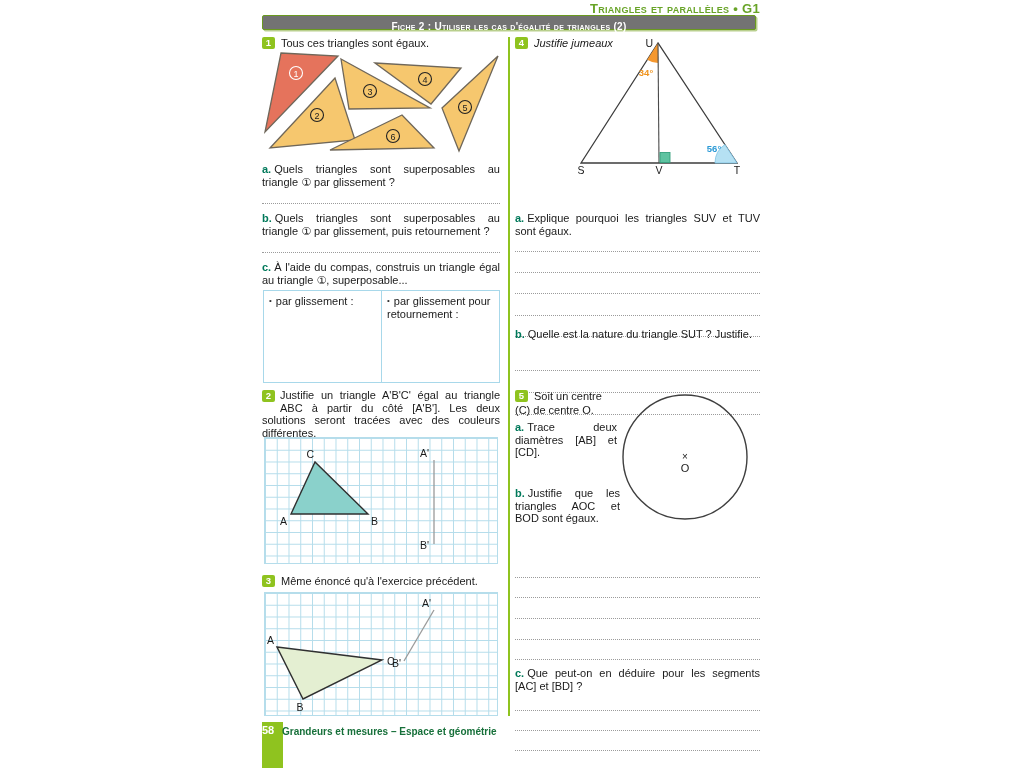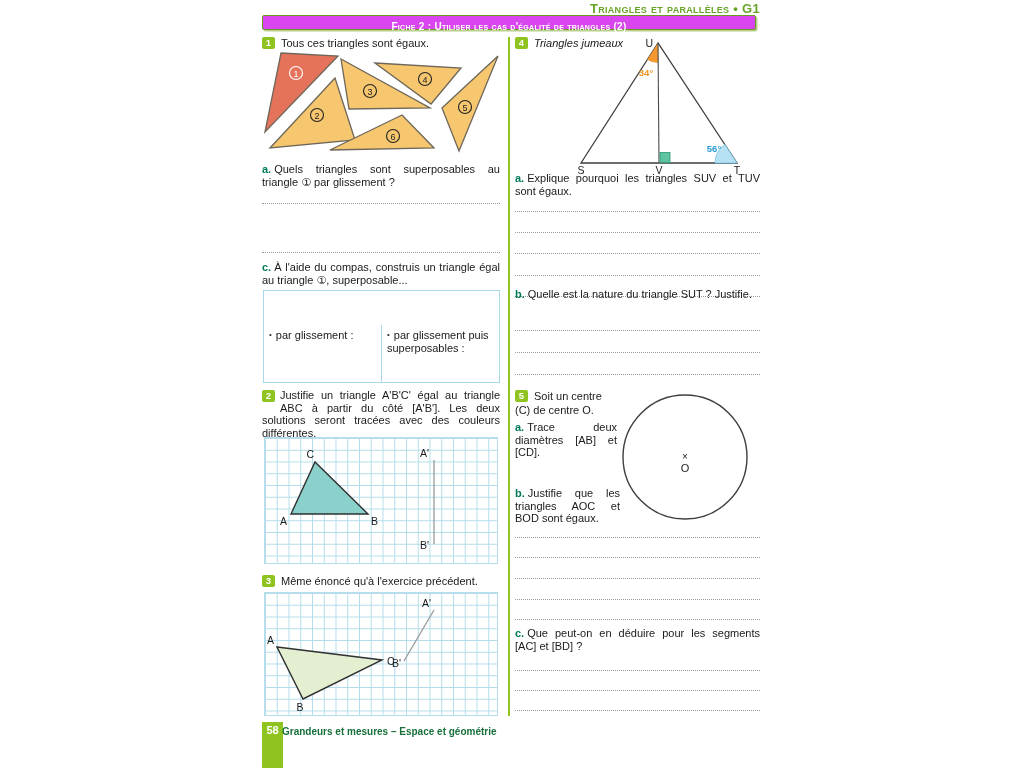--- a/index.html
+++ b/index.html
@@ -4,64 +4,64 @@
 <style>
   * { margin:0; padding:0; box-sizing:border-box; }
   html,body { width:1024px; height:768px; background:#ffffff; overflow:hidden;
               font-family:"Liberation Sans","DejaVu Sans",sans-serif; color:#1a1a1a; }
   .sheet { position:absolute; left:262px; top:0; width:500px; height:768px; }
 
   
   .course-title { position:absolute; top:1px; right:2px; font-size:13px; font-weight:bold;
                   font-variant:small-caps; letter-spacing:.3px; color:#68a427;margin-left:44px; }
   .header-bar { position:absolute; top:15px; left:0; width:494px; height:15px;
-                background:#d946ef; border:1px solid #6a9a1f; border-radius:2px;
+                background:#737373; border:1px solid #6a9a1f; border-radius:2px;
                 box-shadow:1.5px 1.5px 0 #b9cf8e; text-align:center; }
   .header-bar span { font-size:10px; line-height:13px; font-weight:bold; color:#ffffff;
                      font-variant:small-caps; letter-spacing:.3px; }
 
   .divider { position:absolute; left:246px; top:37px; width:2px; height:679px; background:#8fc31f; }
 
   
   .q { position:absolute; font-size:11px; line-height:12.5px; text-align:justify; }
   .qletter { color:#00795a; font-weight:bold; padding-right:3px; }
   .stmt { position:absolute; font-size:11px; line-height:12.5px; text-align:justify; }
   .exhead { position:absolute; font-size:11px; line-height:13px; display:flex; gap:6px; align-items:flex-start; }
   .badge { display:inline-block; width:13px; height:12px; background:#8fc31f; border-radius:2px;
            color:#fff; font-size:9.5px; font-weight:bold; text-align:center; line-height:12px;
            flex:0 0 13px; }
   .badge.inline { float:left; margin-right:5px; margin-top:1px; }
   .italic { font-style:italic; }
 
   .dotline { position:absolute; height:0; border-top:1.5px dotted #9b9b9b; }
   .w-left { width:238px; left:0; }
-  .w-right { width:245px; left:253px; }
+  .w-right { width:245px; left:253px;margin-top:40px; }
 
   
   .tbl { position:absolute; left:1px; top:290px; width:237px; height:93px; display:flex;
          border:1.5px solid #a8d8ea; }
-  .tbl .cell { font-size:11px; line-height:12.5px; padding:4px 5px;margin-top:34px; }
+  .tbl .cell { font-size:11px; line-height:12.5px; padding:4px 5px; }
   .tbl .cell:first-child { width:118px; border-right:1.5px solid #a8d8ea; }
   .tbl .cell:last-child { flex:1; }
   .bullet { font-size:8px; vertical-align:2px; padding-right:4px; color:#333; }
 
   
   .grid { position:absolute; left:2px; border:1px solid #b5ddeb;
           background-image:
             linear-gradient(to right, #b5ddeb 1px, transparent 1px),
             linear-gradient(to bottom, #b5ddeb 1px, transparent 1px);
           background-size:11.75px 11.75px; }
   .grid svg { position:absolute; left:0; top:0; }
 
   svg text { font-family:"Liberation Sans","DejaVu Sans",sans-serif; }
   .vlabel { font-size:10.5px; fill:#1a1a1a; }
 
   
   .footer-box { position:absolute; left:0; top:722px; width:21px; height:46px; background:#8fc31f;
-                color:#fff; font-size:11px; font-weight:bold; text-align:center; padding-top:2px; }
+                color:#fff; font-size:11px; font-weight:bold; text-align:left; padding-top:2px; }
   .footer-text { position:absolute; left:20px; top:726px; font-size:10px; font-weight:bold; color:#17703a; }
 </style>
 </head>
 <body>
 
 <div class="sheet">
 
   <div class="course-title">Triangles et parallèles • G1</div>
   <div class="header-bar">
     <span>Fiche 2 : Utiliser les cas d'égalité de triangles (2)</span>
@@ -105,32 +105,35 @@
       <circle cx="131" cy="88" r="6.5" fill="none" stroke="#222" stroke-width="1.1"></circle>
       <text x="131" y="91.5" text-anchor="middle" font-size="9" fill="#222">6</text>
     </g>
   </svg>
 
   <p class="q w-left" style="top:163px;">
     <span class="qletter">a.</span><span>Quels triangles sont superposables au triangle ① par glissement ?</span>
   </p>
   <div class="dotline w-left" style="top:203px;"></div>
 
+  <p class="q w-left" style="top:212px;">
+    <span class="qletter">b.</span><span>Quels triangles sont superposables au triangle ① par glissement, puis retournement ?</span>
+  </p>
   <div class="dotline w-left" style="top:252px;"></div>
 
   <p class="q w-left" style="top:261px;">
     <span class="qletter">c.</span><span>À l'aide du compas, construis un triangle égal au triangle ①, superposable...</span>
   </p>
 
   <div class="tbl">
     <div class="cell">
       <span class="bullet">•</span><span>par glissement :</span>
     </div>
     <div class="cell">
-      <span class="bullet">•</span><span>par glissement puis superposables :</span>
+      <span class="bullet">•</span><span>par glissement pour retournement :</span>
     </div>
   </div>
 
   <p class="stmt" style="top:389px; left:0; width:238px;">
     <span class="badge inline">2</span>
     <span>Justifie un triangle A'B'C' égal au triangle ABC à partir du côté [A'B']. Les deux solutions seront tracées avec des couleurs différentes.</span>
   </p>
 
   <div class="grid" style="top:437px; width:234px; height:127px;">
     <svg width="234" height="127" viewBox="0 0 234 127">
@@ -156,21 +159,21 @@
       <text x="9" y="51" text-anchor="end" class="vlabel">A</text>
       <text x="35" y="118" text-anchor="middle" class="vlabel">B</text>
       <text x="122" y="72" class="vlabel">C</text>
       <text x="166" y="14" text-anchor="end" class="vlabel">A'</text>
       <text x="136" y="74" text-anchor="end" class="vlabel">B'</text>
     </svg>
   </div>
 
   <div class="exhead" style="top:37px; left:253px; width:150px;">
     <span class="badge">4</span>
-    <span class="italic">Triangles jumeaux</span>
+    <span class="italic">Justifie jumeaux</span>
   </div>
 
   <svg style="position:absolute; left:298px; top:36px;" width="200" height="140" viewBox="0 0 200 140">
     <polygon points="98,7 21,127 177,127" fill="#ffffff" stroke="#3c3c3c" stroke-width="1.3"></polygon>
     <path d="M 98,7 L 87.2,23.8 A 20 20 0 0 0 98.2,27 Z" fill="#f5982f"></path>
     <path d="M 177,127 L 155,127 A 22 22 0 0 1 164.9,108.6 Z" fill="#b5e1f3" stroke="#7cc3e4" stroke-width="0.8"></path>
     <line x1="98" y1="7" x2="99" y2="127" stroke="#4a4a4a" stroke-width="1.1"></line>
     <rect x="100" y="116.5" width="10" height="10" fill="#5ec3a1" stroke="#35a07d" stroke-width="0.9"></rect>
     <text x="86" y="40" text-anchor="middle" font-size="9.5" font-weight="bold" fill="#f0941e">34°</text>
     <text x="154" y="116" text-anchor="middle" font-size="9.5" font-weight="bold" fill="#2b9ad6">56°</text>

